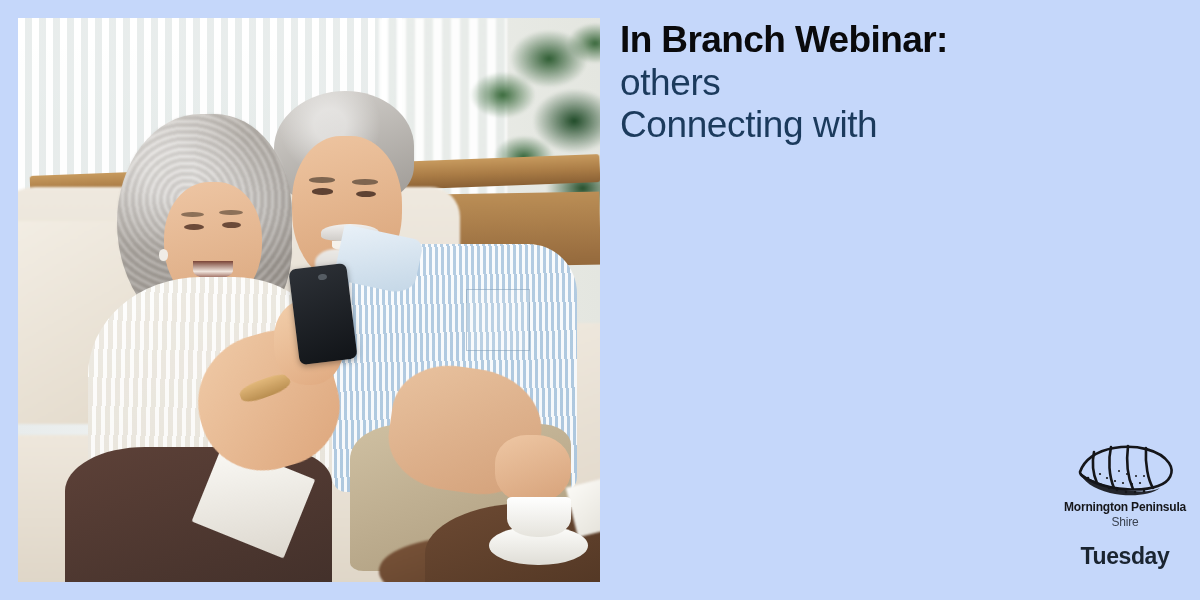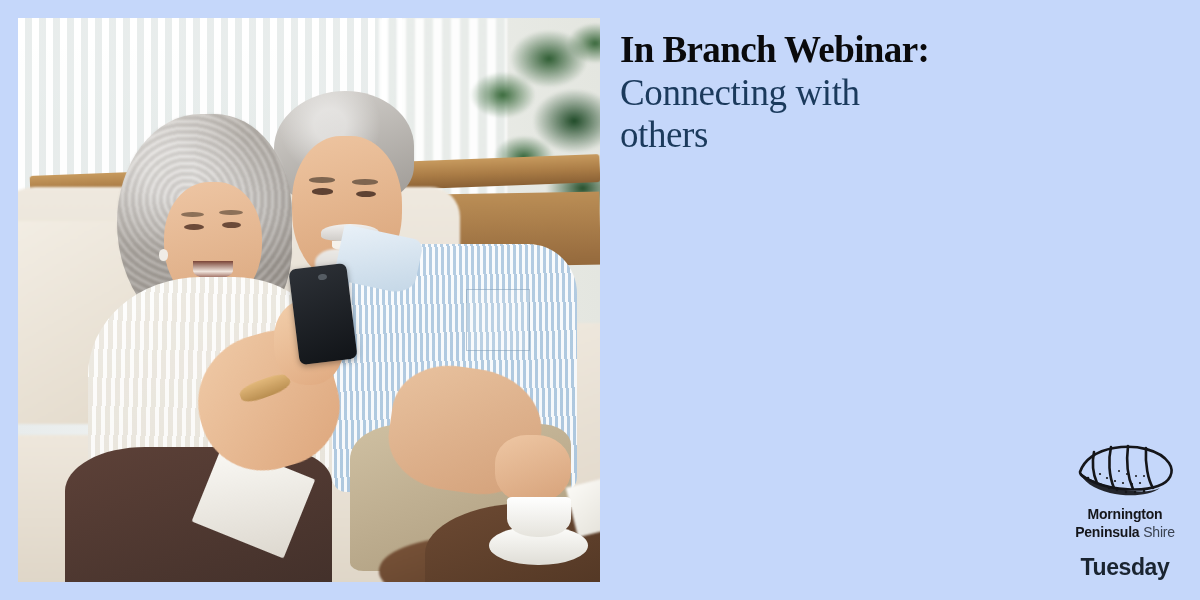--- a/index.html
+++ b/index.html
@@ -325,41 +325,41 @@
     transform:rotate(-14deg);
     filter:blur(.8px);
   }
 
   
   .panel {
     position:absolute;
     left:620px; top:0;
     width:580px; height:600px;
   }
-  .title-block { position:absolute; left:0; top:28px; width:420px;font-family:Liberation Serif, serif; }
+  .title-block { position:absolute; left:0; top:18px; width:420px; }
   .title-main {
     font-size:37px; font-weight:bold; color:#0a0a0c;
     letter-spacing:-.6px; line-height:1.18;
   }
   .title-sub {
     font-size:37px; font-weight:normal; color:#1b3a5c;
     letter-spacing:-.4px; line-height:1.15;
   }
 
   .details { position:absolute; left:0; top:508px; }
   .detail-line {
     font-size:22px; color:#13233a; line-height:1.42; letter-spacing:-.1px;
   }
 
   
   .logo { position:absolute; left:440px; top:438px; width:130px; }
   .logo-mark { width:110px; height:62px; margin:0 auto; display:block; }
   .logo-shire {
-    text-align:center; margin-top:6px;
-    font-size:14px; line-height:1.28; color:#15161a; letter-spacing:-.2px;
+    text-align:center; 
+    font-size:12px; line-height:1.28; color:#15161a; letter-spacing:-.2px;
   }
   .logo-shire b { font-weight:bold; }
   .logo-shire span { font-weight:normal; color:#3a4250; }
   .logo-library {
     text-align:center; margin-top:12px;
     font-size:23px; font-weight:bold; color:#1a2430; letter-spacing:-.4px;
   }
 </style>
 </head>
 <body>
@@ -421,22 +421,22 @@
   <div class="ph-layer table"></div>
   <div class="ph-layer napkin"></div>
   <div class="ph-layer saucer"></div>
   <div class="ph-layer cup"></div>
 </div>
 
 <div class="panel">
 
   <div class="title-block">
     <div class="title-main">In Branch Webinar:</div>
+    <div class="title-sub">others</div>
     <div class="title-sub">Connecting with</div>
-    <div class="title-sub">others</div>
   </div>
 
   <div class="details">
   </div>
 
   <div class="logo">
     <svg class="logo-mark" viewBox="0 0 110 62">
       <g fill="none" stroke="#15161a" stroke-width="2.6" stroke-linejoin="round" stroke-linecap="round">
         <path d="M10 34 C14 22, 26 13, 44 10 C66 6, 90 12, 99 25 C105 34, 100 44, 88 48
                  C72 54, 44 52, 26 45 C16 41, 10 38, 10 34 Z"></path>

